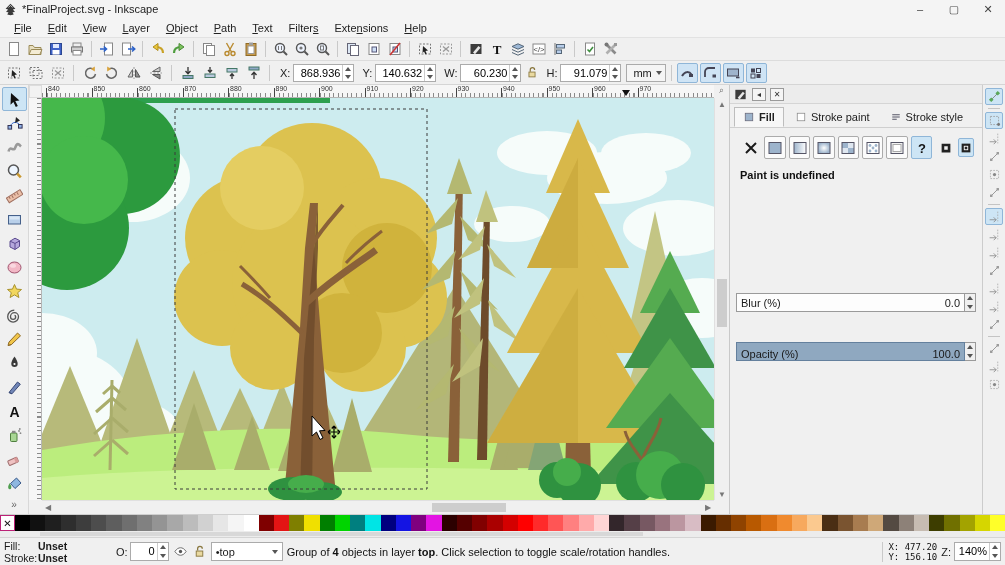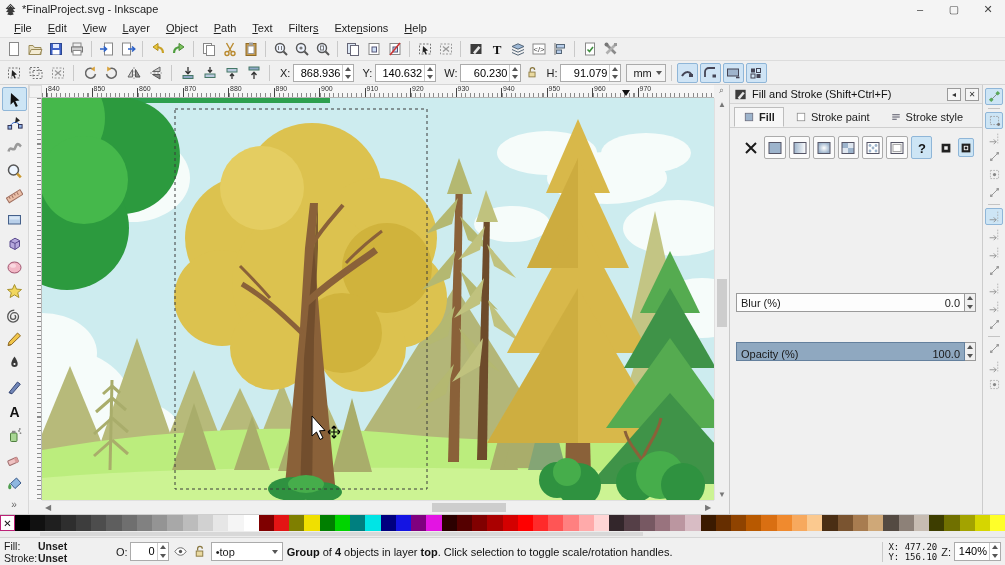--- a/index.html
+++ b/index.html
@@ -813,21 +813,20 @@
     </div>
 
     <div class="panel">
       <div class="panel-header">
         <span>
             <svg width="15" height="15" viewBox="0 0 16 16">
               <rect x="2.5" y="3" width="11" height="10" fill="#3c3c3c"></rect>
               <path d="M5 11.5l5.5-6.5 2 1.7-5.5 6.5z" fill="#e8e8e8"></path>
             </svg>
           </span>
-        <span class="ph-title">Fill and Stroke (Shift+Ctrl+F)</span>
         <span class="phbtn">◂</span>
         <span class="phbtn">✕</span>
       </div>
       <div class="tabs" id="fs-tabs">
           <div class="tab active">
             <span>
               <svg width="12" height="12" viewBox="0 0 16 16">
                 <rect x="3" y="3" width="10" height="10" fill="#9db4cc" stroke="#667"></rect>
               </svg>
             </span>
@@ -919,20 +918,21 @@
               <path d="M3 3h10v10H3z M6 6h4v4H6z" fill="#222" fill-rule="evenodd"></path>
             </svg>
           </div>
           <div class="fillrule-btn active">
             <svg width="14" height="14" viewBox="0 0 16 16">
               <path d="M3 3h10v10H3z" fill="#222"></path>
               <rect x="6" y="6" width="4" height="4" fill="none" stroke="#fff"></rect>
             </svg>
           </div>
         </div>
+      <div class="paint-msg">Paint is undefined</div>
       <div class="panel-space"></div>
       <div class="slider-row">
         <div class="slider-body">
           <span>Blur (%)</span>
           <span>0.0</span>
         </div>
         <span class="spinbtns">
             <div>
               <span class="arr-up"></span>
             </div>
@@ -1169,21 +1169,21 @@
     <span>
         <svg width="15" height="15" viewBox="0 0 16 16">
           <rect x="4.5" y="7.5" width="7" height="5.5" fill="#e9d9a0" stroke="#8a7840"></rect>
           <path d="M6 7V5a2.5 2.5 0 0 1 5 0" fill="none" stroke="#8a7840" stroke-width="1.4"></path>
         </svg>
       </span>
     <div class="layersel">
       <span class="lname"><span>•</span><span>top</span></span>
       <span class="caret"></span>
     </div>
-    <div class="status-msg" id="status-msg"><span style="font-weight: bold;">Group</span><span> of </span><span style="font-weight: bold;">4</span><span> objects in layer </span><span style="font-weight: bold;">top</span><span>. Click selection to toggle scale/rotation handles.</span></div>
+    <div class="status-msg" id="status-msg"><span style="font-weight: normal;">Group</span><span> of </span><span style="font-weight: bold;">4</span><span> objects in layer </span><span style="font-weight: bold;">top</span><span>. Click selection to toggle scale/rotation handles.</span></div>
     <div class="coords">
       <div><span>X:</span> <span>477.20</span></div>
       <div><span>Y:</span> <span>156.10</span></div>
     </div>
     <div class="zoombox">
       <span>Z:</span>
       <span class="spinwrap" style="height:19px;">
           <input value="140%" style="">
       <span class="spinbtns">
             <div>

